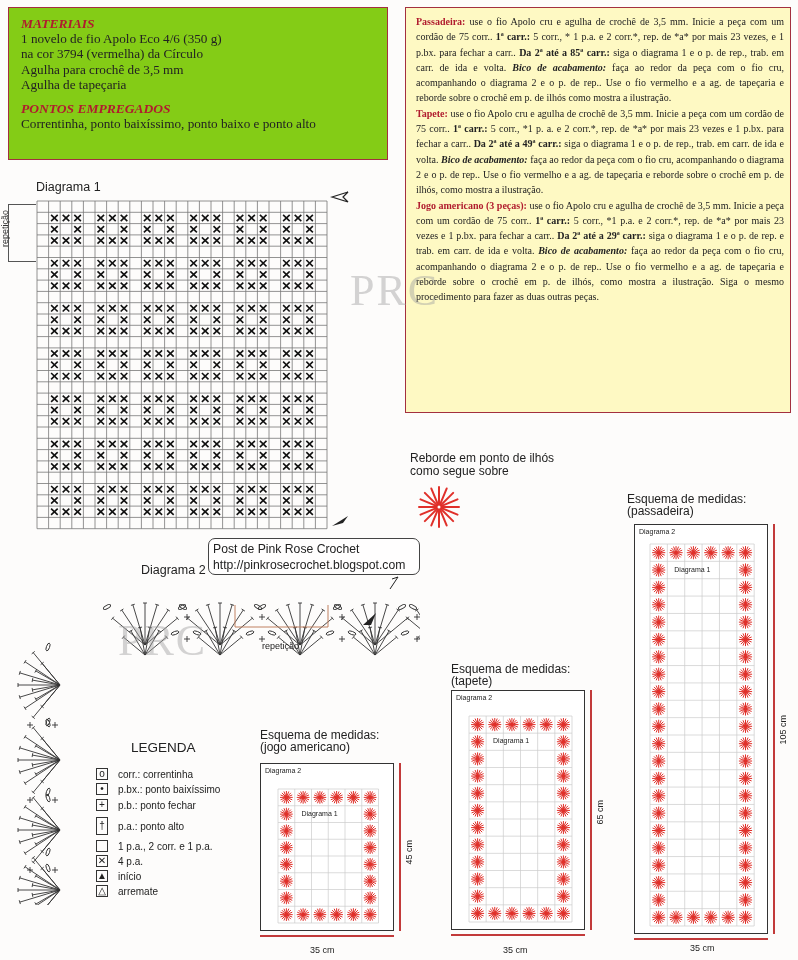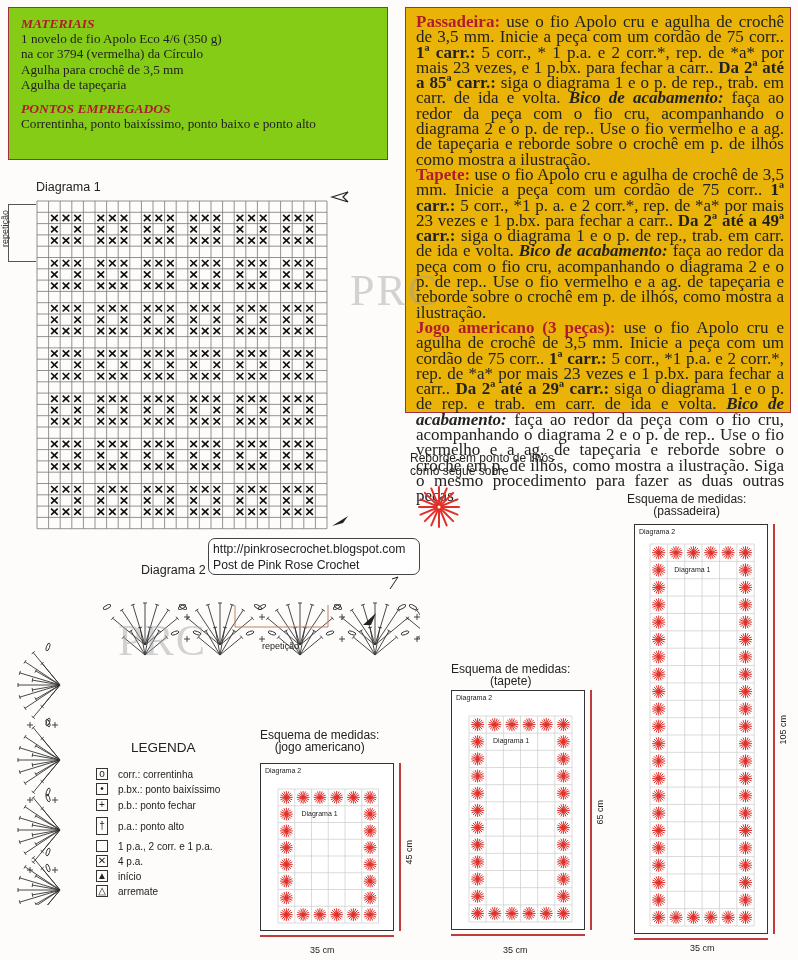--- a/index.html
+++ b/index.html
@@ -7,21 +7,21 @@
   body { position: relative; font-family: "Liberation Serif", serif; color: #222; }
   .abs { position: absolute; }
 
   
   #materials-box { left: 8px; top: 7px; width: 380px; height: 153px; border: 1.5px solid #a3303f; background: #84cc16; padding: 8px 12px; }
   .box-heading { color: #b01c2e; font-style: italic; font-weight: bold; font-size: 13.5px; line-height: 15px; }
   .mat-line { font-size: 13.2px; line-height: 15.3px; color: #222; }
   #pontos-heading { margin-top: 9px; }
 
   
-  #instructions-box { left: 405px; top: 7px; width: 386px; height: 406px; border: 1.5px solid #a3303f; background: #eab308; padding: 6px 6px 6px 10px; font-size: 17px; line-height: 15.3px; text-align: justify; color: #222; }
+  #instructions-box { left: 405px; top: 7px; width: 386px; height: 406px; border: 1.5px solid #a3303f; background: #fef9c3; padding: 6px 6px 6px 10px; font-size: 10px; line-height: 15.3px; text-align: justify; color: #222; }
   #instructions-box p { margin: 0; }
   .sec-title { color: #b01c2e; font-weight: bold; }
   .b { font-weight: bold; }
   .bi { font-weight: bold; font-style: italic; }
 
   
   .sans { font-family: "Liberation Sans", sans-serif; }
   #d1-title { left: 36px; top: 180px; font-size: 12.5px; color: #222; }
   #d1-grid { left: 36px; top: 200px; }
   #d1-rep-label { left: 8px; top: 204px; width: 28px; height: 58px; border: 1px solid #555; border-right: none; }
@@ -37,21 +37,21 @@
 
   
   #reborde-text { left: 410px; top: 452px; font-size: 12px; line-height: 13px; }
 
   
   #legend-title { left: 95px; top: 740px; font-size: 13.5px; margin-left: 36px; }
   .legend-item { position: absolute; left: 96px; display: flex; align-items: center; font-family: "Liberation Sans", sans-serif; font-size: 10px; color: #222; }
   .legend-sym { width: 12px; height: 12px; border: 1px solid #333; margin-right: 10px; display: flex; align-items: center; justify-content: center; font-size: 10px; line-height: 10px; }
 
   
-  .schema-title { font-family: "Liberation Sans", sans-serif; font-size: 12px; line-height: 12px; color: #222; text-align: center; }
+  .schema-title { font-family: "Liberation Sans", sans-serif; font-size: 12px; line-height: 12px; color: #222; }
   .schema-frame { border: 1.5px solid #333; background: #fff; }
   .schema-label { font-family: "Liberation Sans", sans-serif; font-size: 7px; color: #222; position: absolute; }
   .dim-h { font-family: "Liberation Sans", sans-serif; font-size: 9px; color: #222; }
   .dim-v { font-family: "Liberation Sans", sans-serif; font-size: 9px; color: #222; writing-mode: vertical-rl; transform: rotate(180deg); }
   .redline-v { width: 1.5px; background: #c23a3a; }
   .redline-h { height: 1.5px; background: #c23a3a; }
 </style>
 </head>
 <body>
 
@@ -1503,22 +1503,22 @@
       <line x1="15.346331352698204" y1="4.522409349774264" x2="30.653668647301796" y2="41.477590650225736"></line>
       <line x1="23" y1="3" x2="23" y2="43"></line>
       <line x1="30.653668647301792" y1="4.522409349774264" x2="15.346331352698206" y2="41.477590650225736"></line>
       <line x1="37.14213562373095" y1="8.857864376269049" x2="8.85786437626905" y2="37.14213562373095"></line>
       <line x1="41.477590650225736" y1="15.346331352698202" x2="4.522409349774264" y2="30.6536686473018"></line>
     </g>
   <circle cx="23" cy="23" r="1.5" fill="#fff"></circle>
 </svg>
 
 <div id="post-box" class="abs">
+  <div>Post de Pink Rose Crochet</div>
   <div>http://pinkrosecrochet.blogspot.com</div>
-  <div>Post de Pink Rose Crochet</div>
 </div>
 <div id="d2-title" class="abs sans">Diagrama 2</div>
 <svg class="abs" style="left:0;top:575px" width="420" height="330">
   <g id="d2-top" fill="none" stroke="#333" stroke-width="0.9">
       <g>
         <line x1="145" y1="70" x2="112.63844380341686" y2="43.228192430555026"></line>
         <line x1="113.91329178291424" y1="41.68716594500345" x2="111.36359582391948" y2="44.7692189161066"></line>
         <line x1="145" y1="70" x2="121.75755493177955" y2="35.01730789017582"></line>
         <line x1="123.42339741319975" y1="33.910524791689134" x2="120.09171245035935" y2="36.12409098866251"></line>
         <line x1="145" y1="70" x2="132.8606645283322" y2="29.792581103653177"></line>

